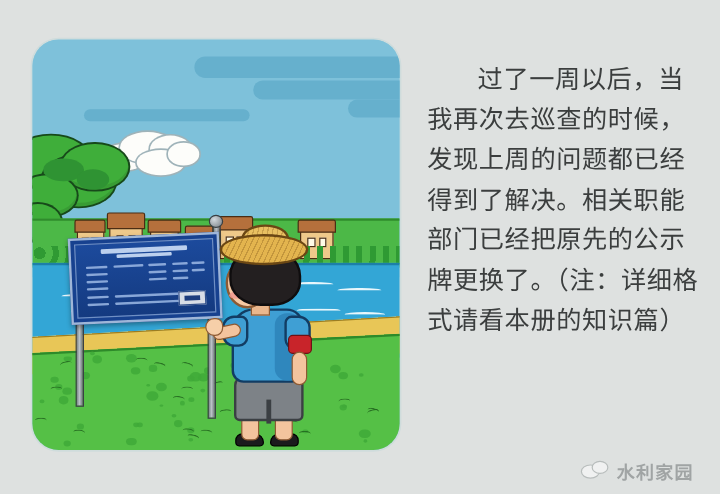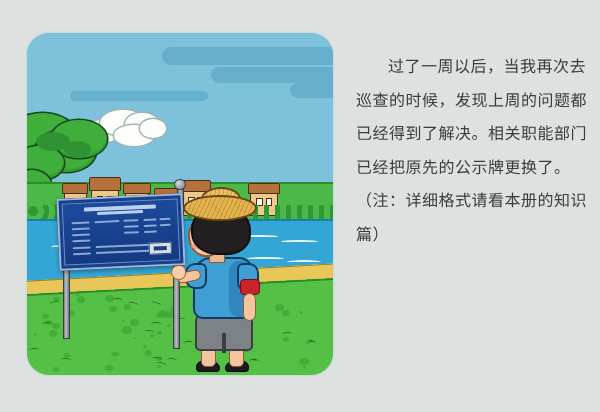--- a/index.html
+++ b/index.html
@@ -383,21 +383,21 @@
   
   #caption {
     position: absolute;
     left: 356px;
     top: 50px;
     width: 232px;
   }
   #caption p {
     margin: 0;
     color: #3b3e3e;
-    font-size: 16px;
+    font-size: 21px;
     line-height: 33.5px;
     letter-spacing: 0.5px;
     text-indent: 2em;
     font-family: "Liberation Sans", "DejaVu Sans", sans-serif;
   }
 
   
   #watermark {
     position: absolute;
     left: 484px;
@@ -640,14 +640,21 @@
       <div class="b-part b-hat-crown"></div>
       <div class="b-part b-hat-brim"></div>
     </div>
 
   </div>
 
   <div id="caption">
     <p>过了一周以后，当我再次去巡查的时候，发现上周的问题都已经得到了解决。相关职能部门已经把原先的公示牌更换了。（注：详细格式请看本册的知识篇）</p>
   </div>
 
+  <div id="watermark">
+    <span class="wm-logo">
+      <span class="bubble big"></span>
+      <span class="bubble small"></span>
+    </span>
+    <span class="wm-text">水利家园</span>
+  </div>
 
 </div>
 
 </body></html>

